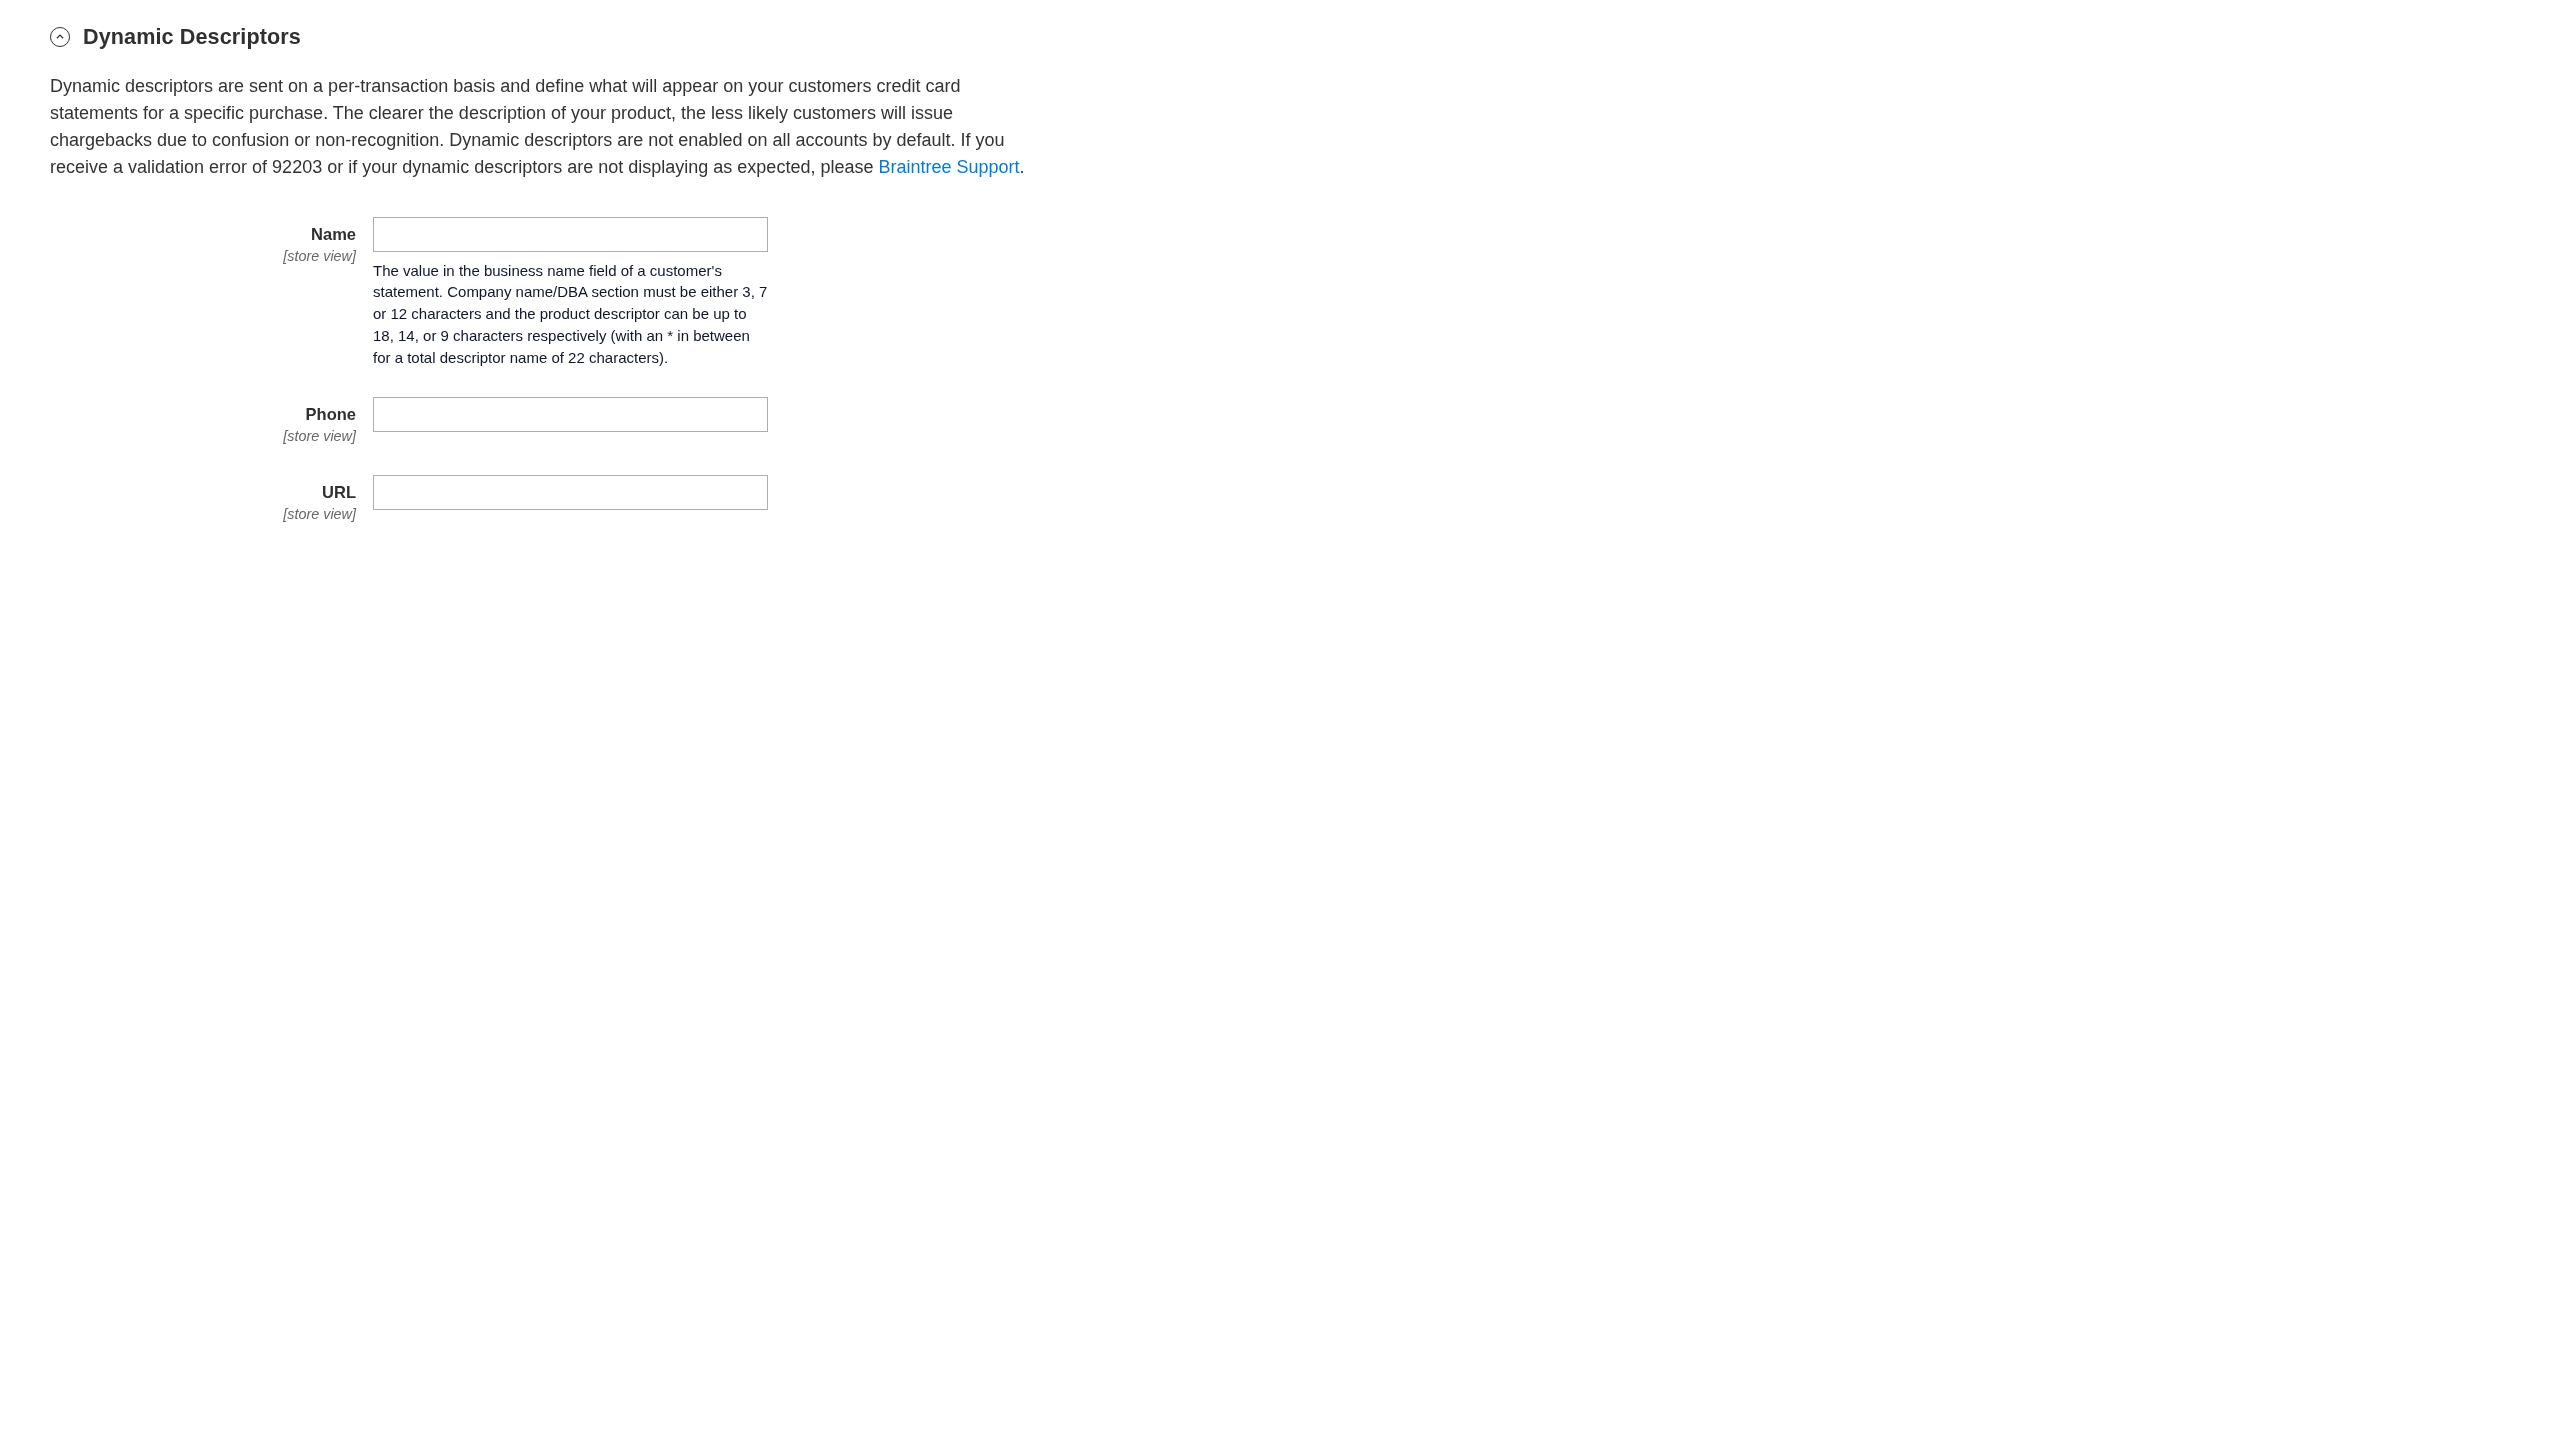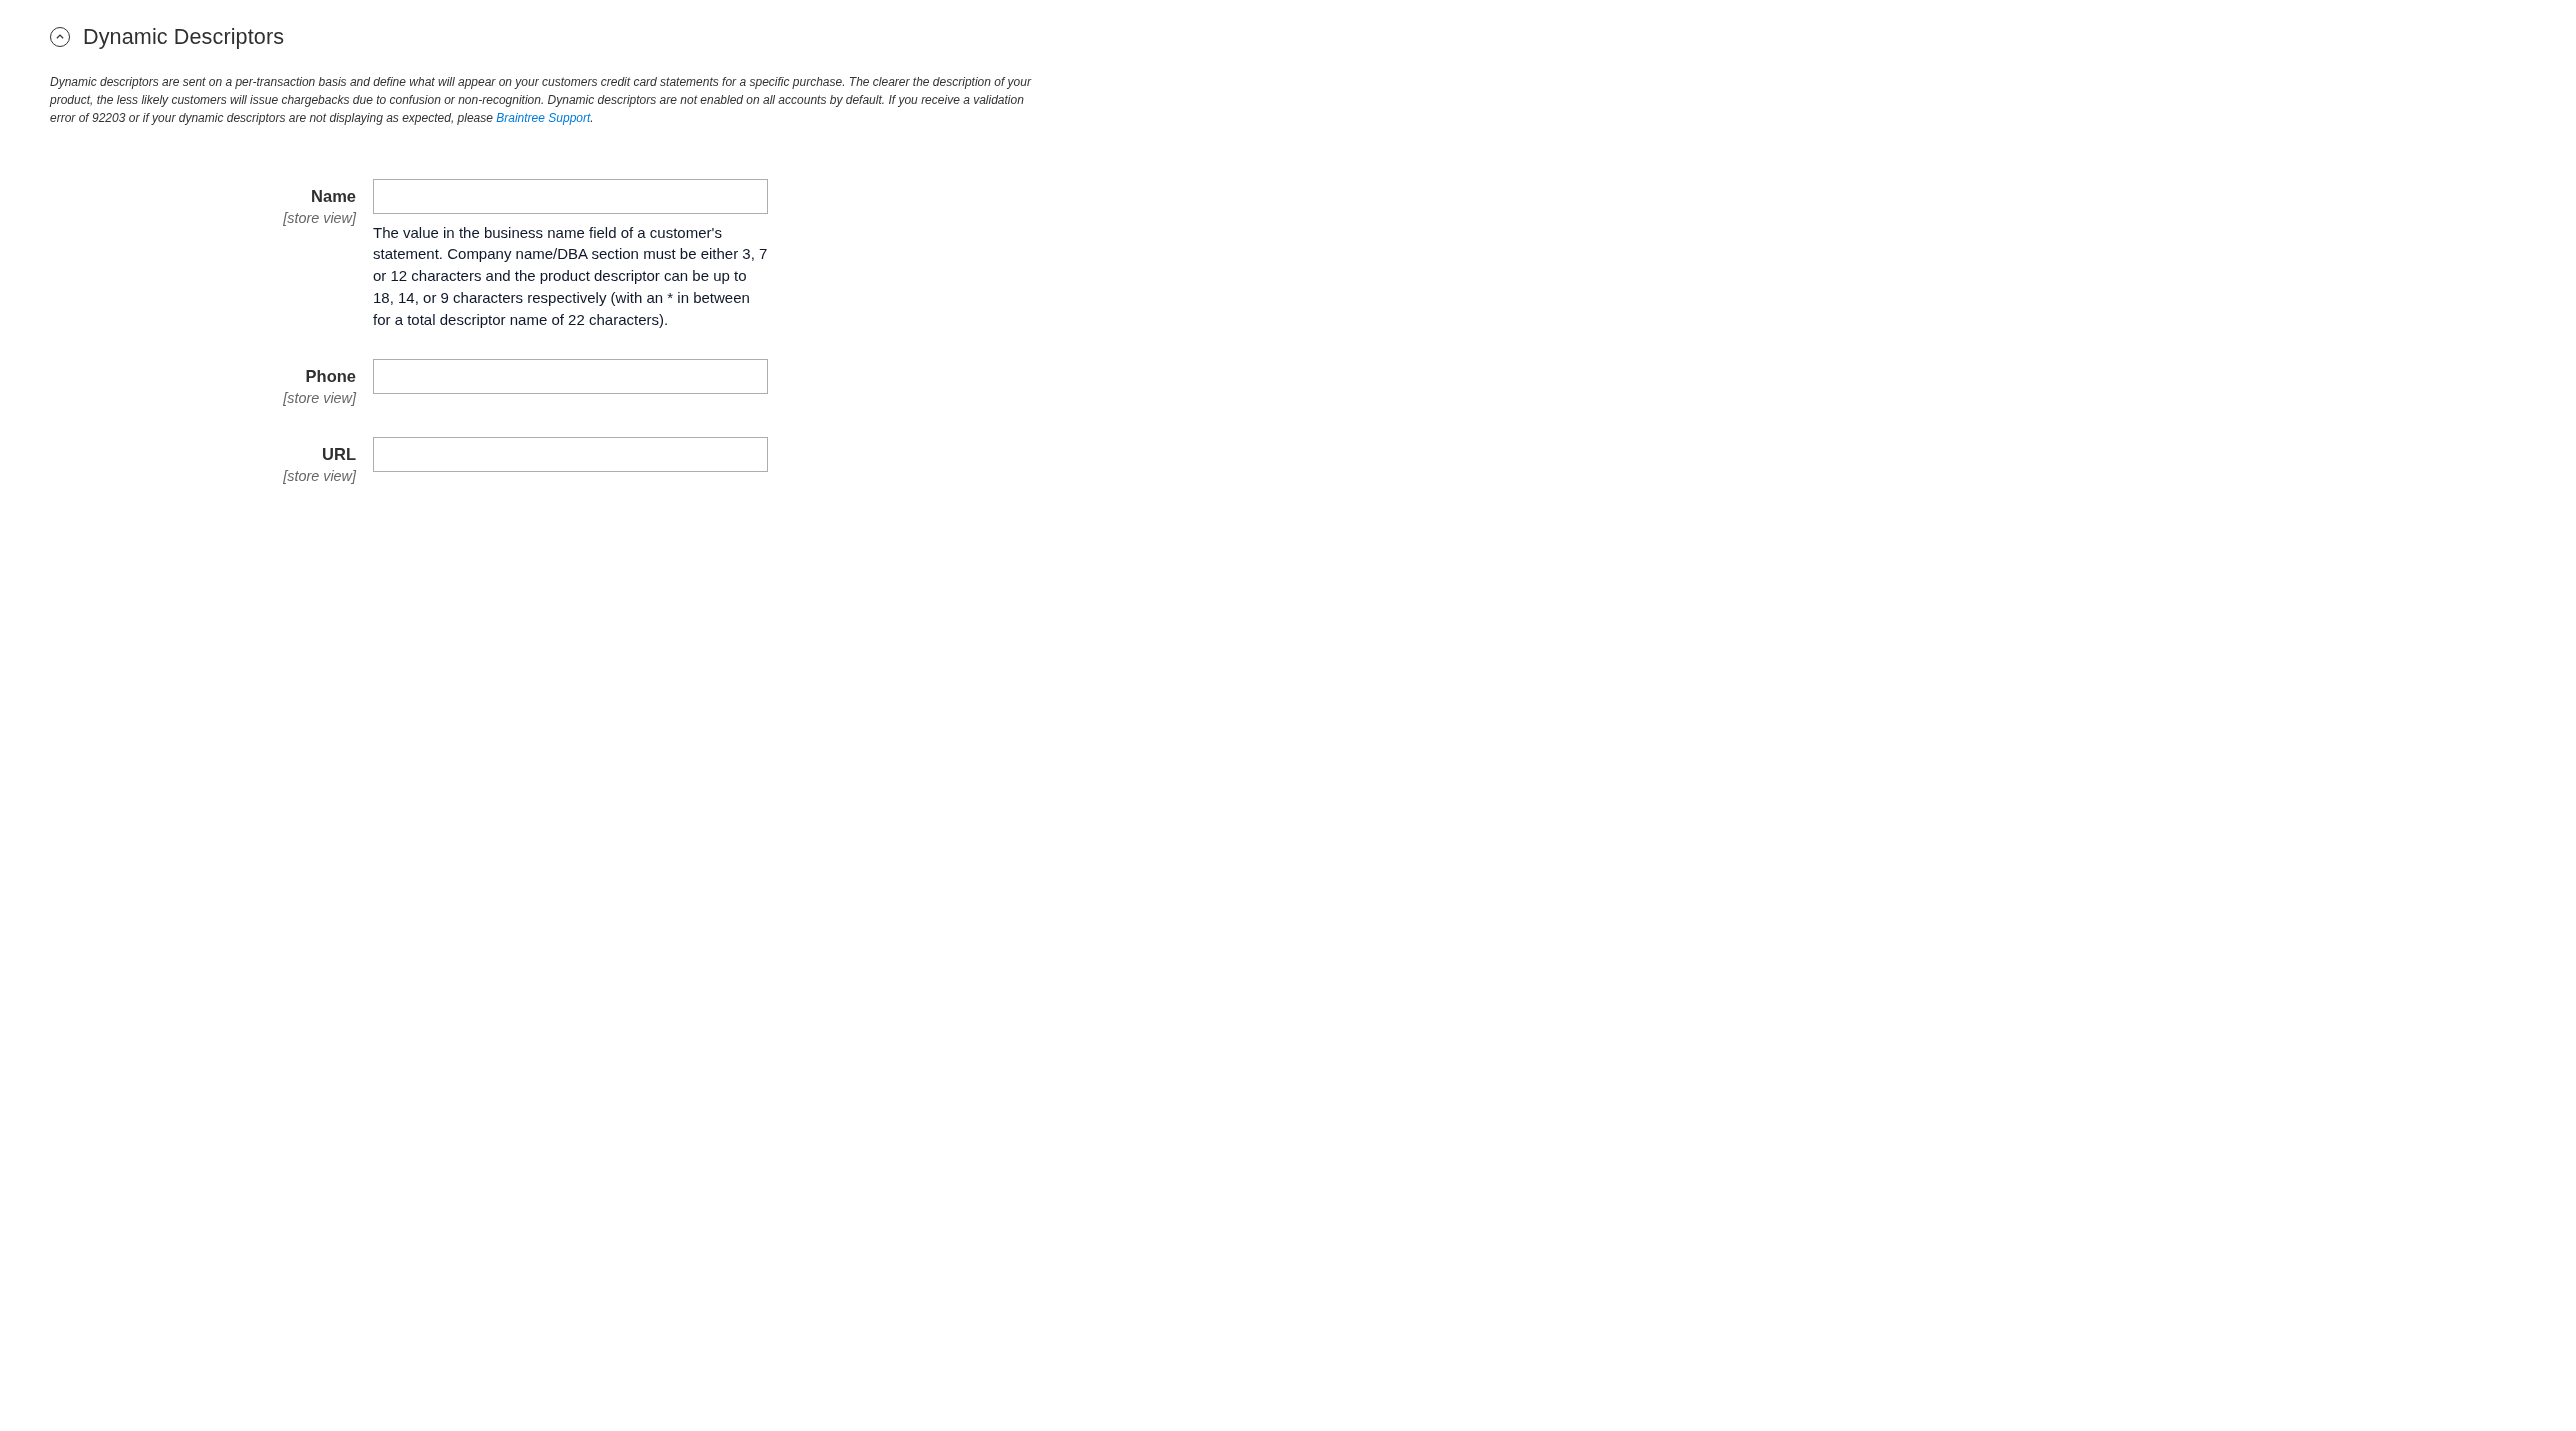--- a/index.html
+++ b/index.html
@@ -31,31 +31,30 @@
       justify-content: center;
       margin-right: 13px;
       flex-shrink: 0;
     }
     .collapse-icon svg {
       width: 10px;
       height: 10px;
     }
     .section-title {
       font-size: 21.6px;
-      font-weight: 400;
+      font-weight: 700;
       color: #303030;
       letter-spacing: 0.1px;
     }
     .intro-text {
-      font-size: 12px;
+      font-size: 18px;
       color: #333;
       line-height: 1.5;
-      margin-bottom: 52px;
+      margin-bottom: 36px;
       max-width: 992px;
-      font-style: italic;
     }
     .intro-text a {
       color: #007bdb;
       text-decoration: none;
     }
     .form-row {
       display: flex;
       align-items: flex-start;
       margin-bottom: 29px;
       margin-top: 16px;

